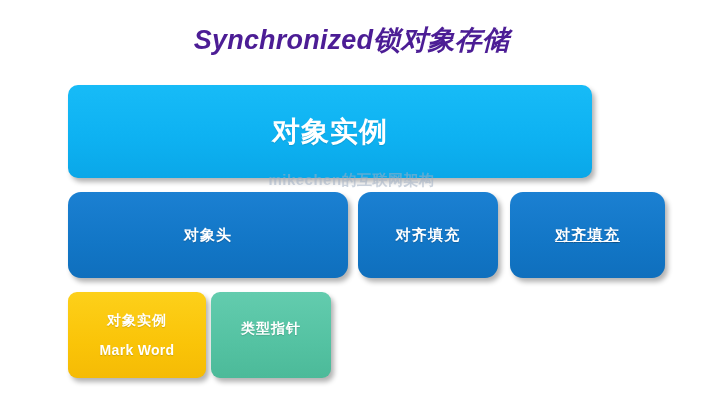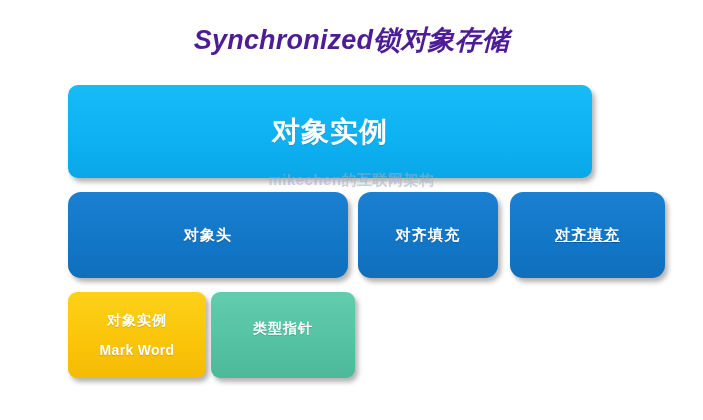--- a/index.html
+++ b/index.html
@@ -106,21 +106,21 @@
     text-shadow: 0 1px 1px rgba(0,0,0,0.15);
   }
   #box-markword {
     left: 68px;
     width: 138px;
     background: #fac50b;
     background-image: linear-gradient(180deg, #fdd01a 0%, #fac408 60%, #f5bb05 100%);
   }
   #box-klasspointer {
     left: 211px;
-    width: 144px;
+    width: 120px;
     background: #58c4a4;
     background-image: linear-gradient(180deg, #63ccae 0%, #54c2a2 60%, #4cba99 100%);
   }
 
   
   .watermark {
     position: absolute;
     left: 0;
     top: 171px;
     width: 703px;

